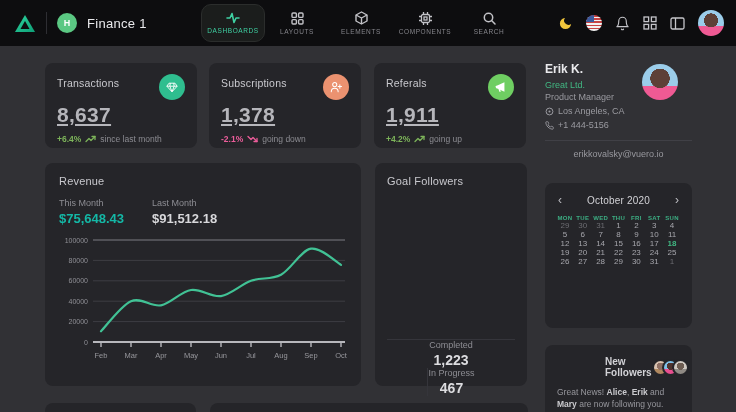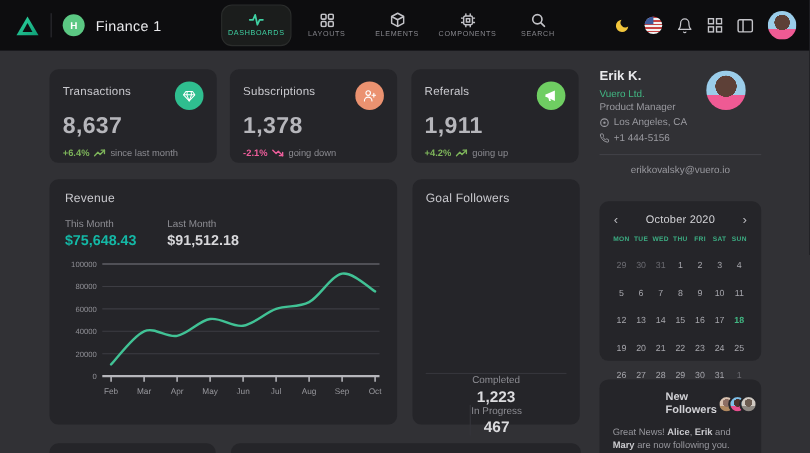--- a/index.html
+++ b/index.html
@@ -53,21 +53,21 @@
   }
   .navbar-avatar { width:26px; height:26px; }
 
   
   .card { position:absolute; background:#252529; border-radius:8px; }
 
   .stat-card { width:152px; height:85px; top:63px; padding:11px 12px; }
   .stat-head { display:flex; justify-content:space-between; align-items:flex-start; }
   .stat-title { font-size:10.5px; color:#c9c9ce; letter-spacing:.2px; padding-top:3px; }
   .stat-icon { width:26px; height:26px; border-radius:50%; display:flex; align-items:center; justify-content:center; }
-  .stat-value { font-size:21px; font-weight:bold; color:#b6b6bb; margin-top:3px; letter-spacing:.3px; }
+  .stat-value { font-size:21px; font-weight:bold; color:#b6b6bb; margin-top:3px; letter-spacing:.3px;text-decoration:underline; }
   .stat-foot { display:flex; align-items:center; gap:4px; margin-top:7px; font-size:8.5px; }
   .delta-up { color:#7db45a; font-weight:bold; }
   .delta-down { color:#ec5d9a; font-weight:bold; }
   .stat-note { color:#8b8b91; }
 
   
   .profile { position:absolute; left:545px; top:62px; width:147px; }
   .profile-name { font-size:12px; font-weight:bold; color:#e9e9ec; }
   .profile-company { font-size:9px; color:#41b883; margin-top:4px; }
   .profile-role { font-size:9px; color:#9a9aa0; margin-top:2px; }
@@ -98,21 +98,21 @@
   .goal-col { flex:1; text-align:center; }
   .goal-col + .goal-col { border-left:1px solid #35353b; }
   .goal-col-label { font-size:9px; color:#8d8d93; }
   .goal-col-value { font-size:14px; font-weight:bold; color:#dcdcdf; margin-top:2px; }
 
   
   .calendar-card { left:545px; top:183px; width:147px; height:145px; padding:10px 11px; }
   .cal-head { display:flex; align-items:center; justify-content:space-between; }
   .cal-chevron { font-size:12px; color:#bdbdc2; cursor:pointer; padding:0 2px; }
   .cal-month { font-size:10px; color:#d2d2d6; letter-spacing:.2px; }
-  .cal-grid { display:grid; grid-template-columns:repeat(7,1fr); margin-top:8px; row-gap:16px; }
+  .cal-grid { display:grid; grid-template-columns:repeat(7,1fr); margin-top:8px; row-gap:0; }
   .cal-dow { font-size:6px; font-weight:bold; color:#3cae83; text-align:center; letter-spacing:.3px; }
   .cal-day { font-size:8px; color:#a6a6ac; text-align:center; cursor:pointer; }
   .cal-day.muted { color:#6c6c72; }
   .cal-day.selected { color:#41b883; font-weight:bold; }
 
   
   .followers-card { left:545px; top:345px; width:147px; height:80px; padding:11px 12px; }
   .followers-head { display:flex; align-items:center; justify-content:space-between;padding-left:48px; }
   .followers-title { font-size:10px; font-weight:bold; color:#d2d2d6; }
   .avatar-stack { display:flex; }
@@ -302,21 +302,21 @@
             <path d="M1 6.5 4 3.5 6 5.5 10 1.5"></path>
             <path d="M7 1.5h3v3"></path>
           </svg>
         </span>
       <span class="stat-note">going up</span>
     </div>
   </div>
 
   <div class="profile">
     <div class="profile-name">Erik K.</div>
-    <div class="profile-company">Vuero Ltd.</div>
+    <div class="profile-company">Great Ltd.</div>
     <div class="profile-role">Product Manager</div>
     <div class="profile-row">
       <span>
           <svg width="9" height="9" viewBox="0 0 10 10" fill="none" stroke="#9a9aa0" stroke-width="1.1">
             <circle cx="5" cy="5" r="3.8"></circle>
             <circle cx="5" cy="5" r="1.2" fill="#9a9aa0" stroke="none"></circle>
           </svg>
         </span>
       <span>Los Angeles, CA</span>
     </div>

